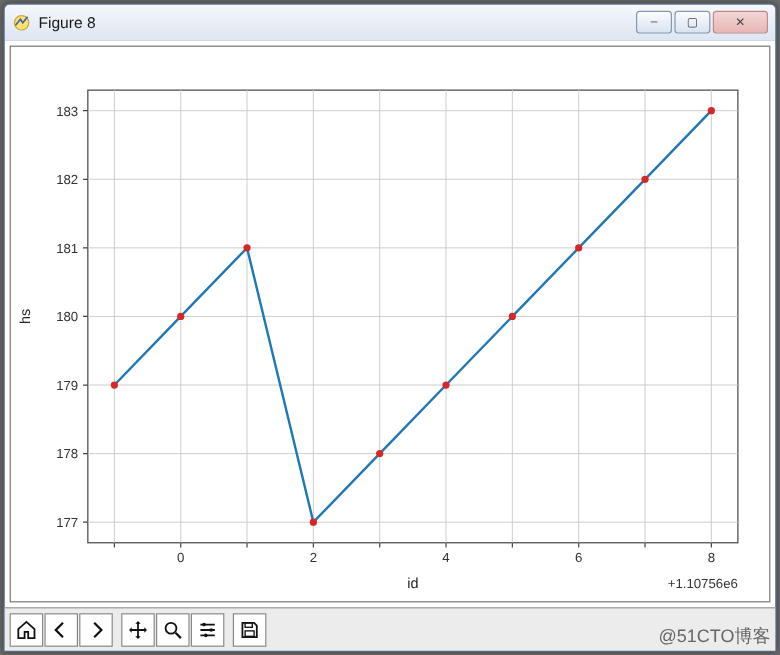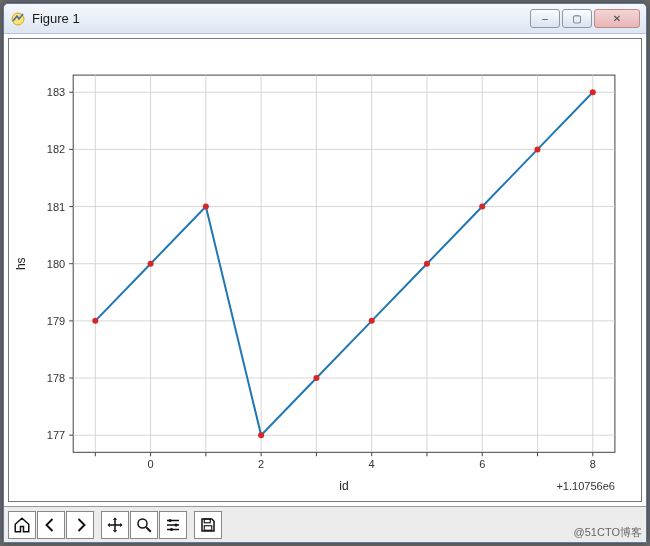--- a/index.html
+++ b/index.html
@@ -86,37 +86,37 @@
       margin-right: 1px;
       display: flex;
       align-items: center;
       justify-content: center;
     }
     .tbtn svg { width: 18px; height: 18px; }
     .sep { width: 6px; }
     .watermark {
       position: absolute;
       right: 8px; bottom: 6px;
-      font-size: 11px;
+      font-size: 15px;
       color: #666;
     }
     .axis-text { font: 11px sans-serif; fill: #333; }
     .axis-label { font: 12px sans-serif; fill: #222; }
     .offset-text { font: 11px sans-serif; fill: #333; }
   </style>
 </head>
 <body>
 
 <div class="window">
   <div class="titlebar">
     <svg class="app-icon" viewBox="0 0 16 16">
       <circle cx="8" cy="8" r="6" fill="#ffe36b" stroke="#c9a642"></circle>
       <path d="M3 10 L7 5 L9 8 L13 3" stroke="#3a66b3" stroke-width="1.4" fill="none"></path>
     </svg>
-    <span class="title">Figure 1</span>
+    <span class="title">Figure 8</span>
     <div class="win-controls">
       <div class="win-btn">
           <span>–</span>
         </div>
       <div class="win-btn">
           <span>▢</span>
         </div>
       <div class="win-btn close">
           <span>✕</span>
         </div>

